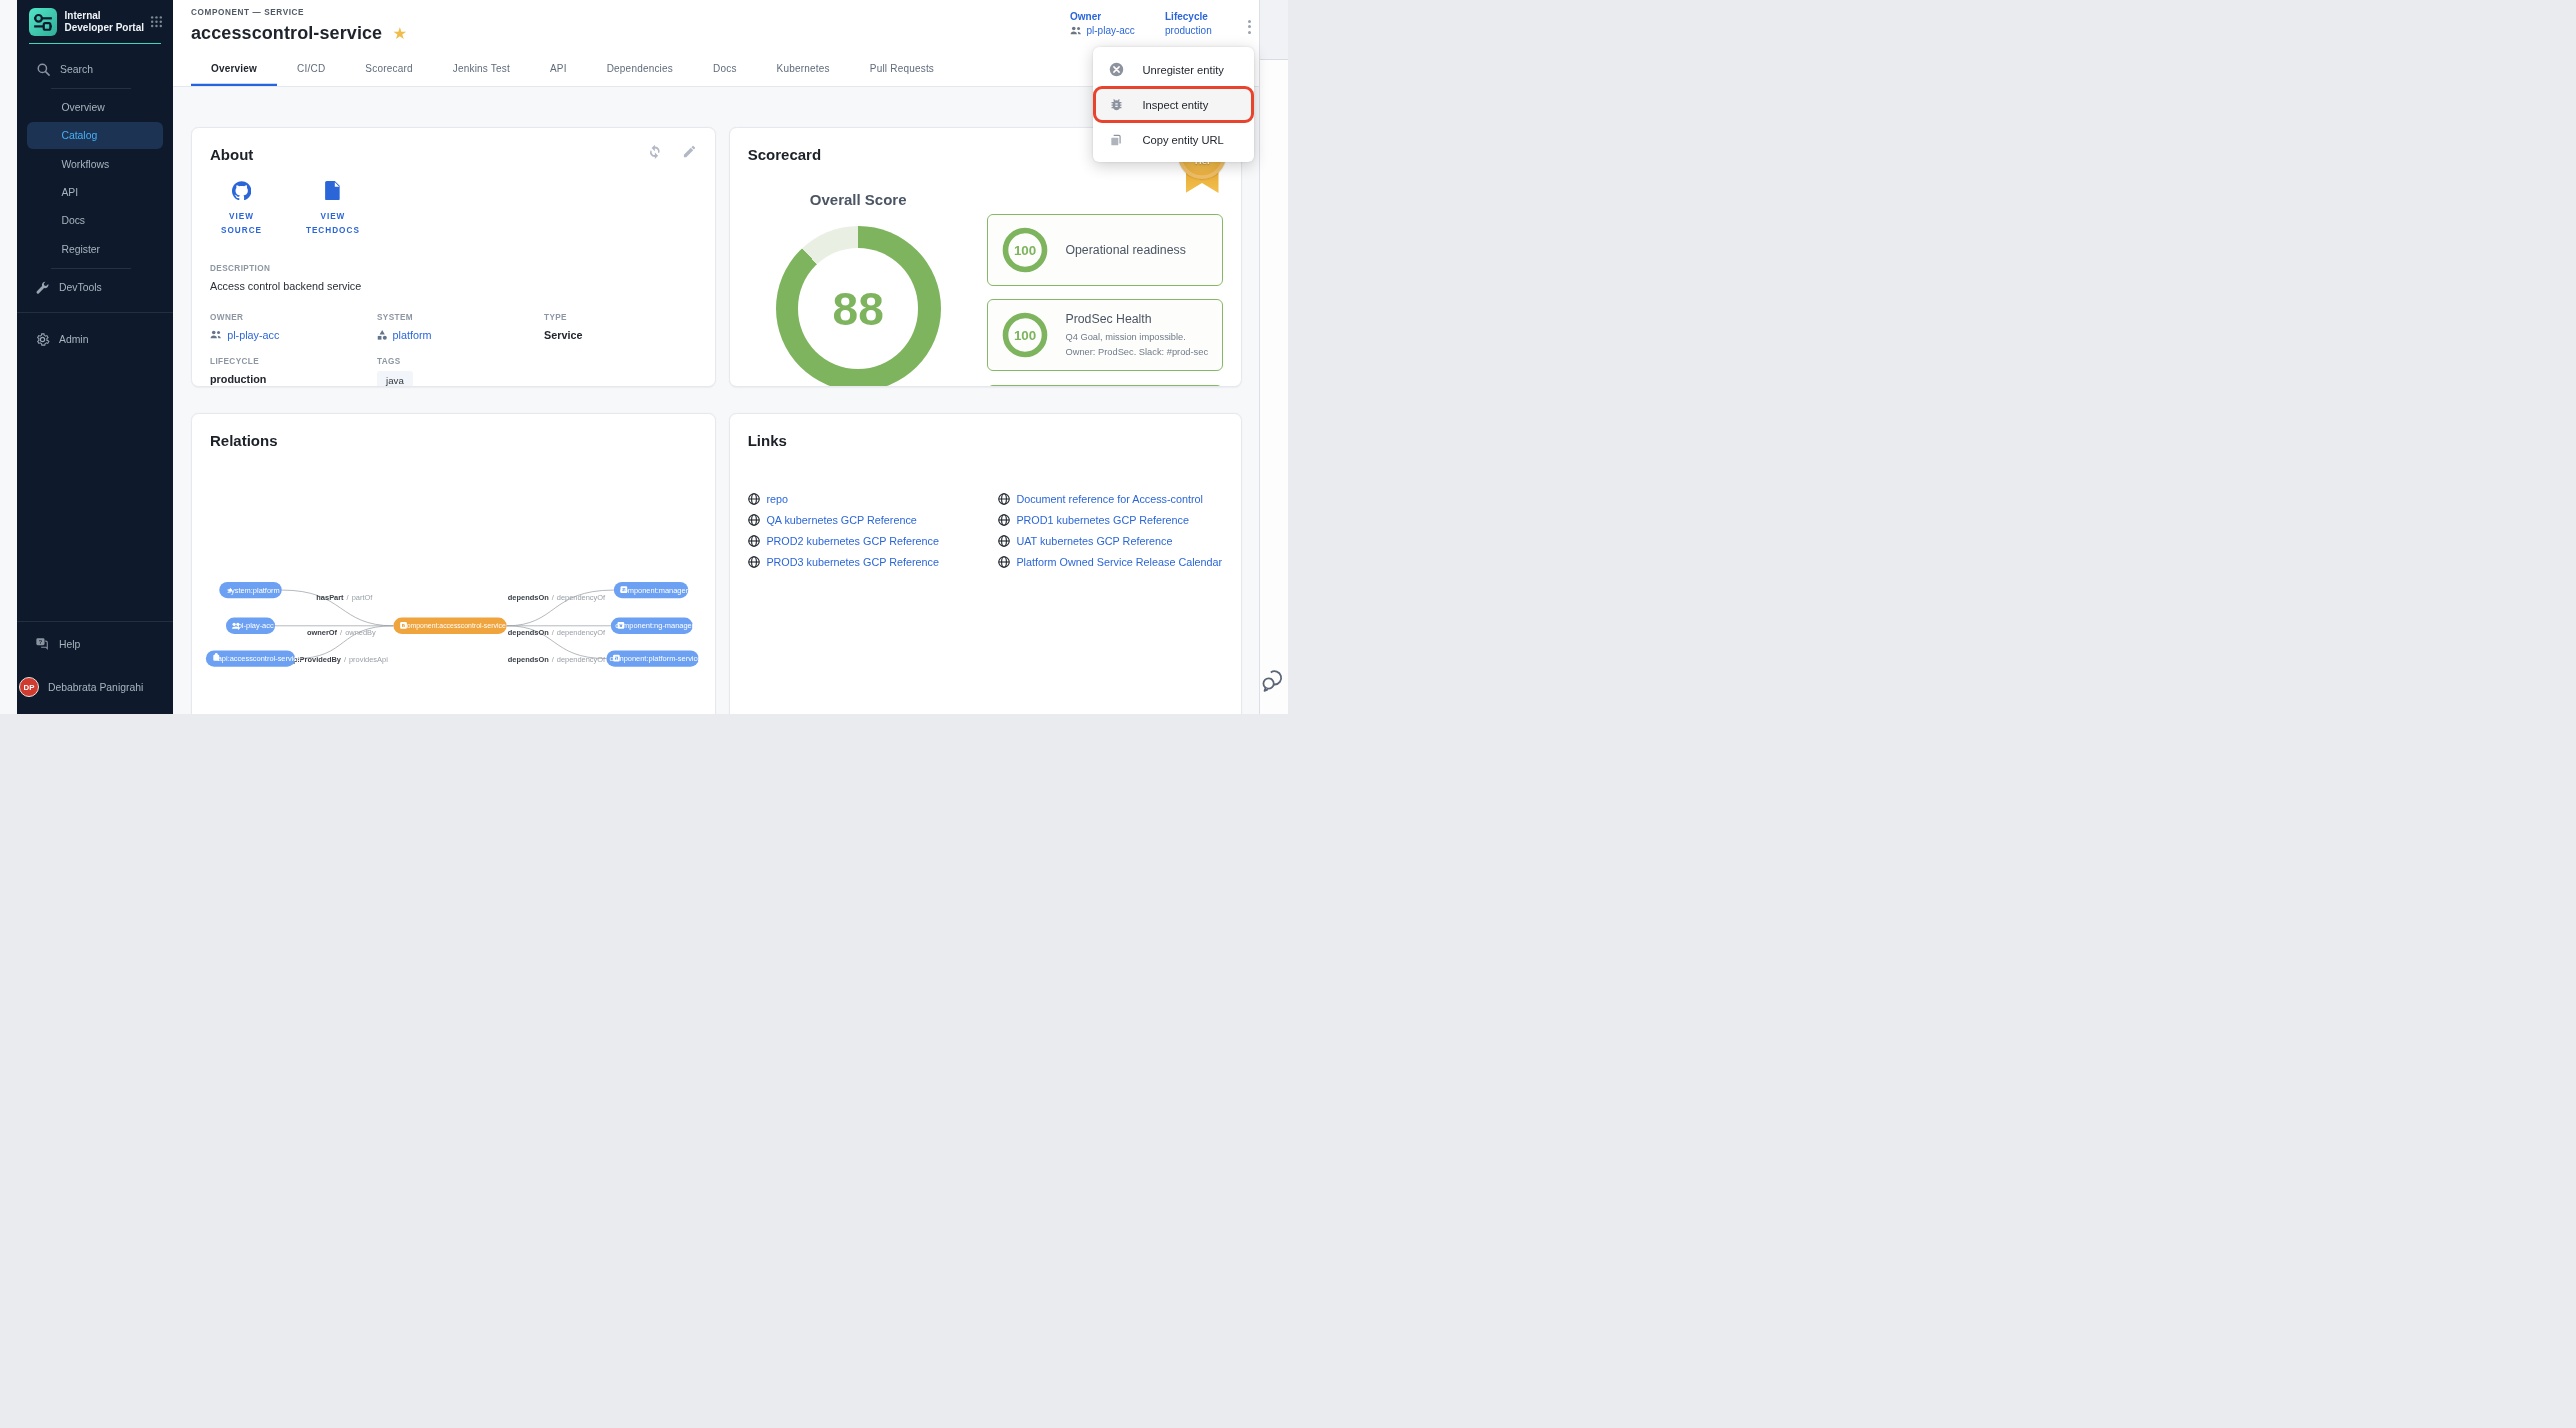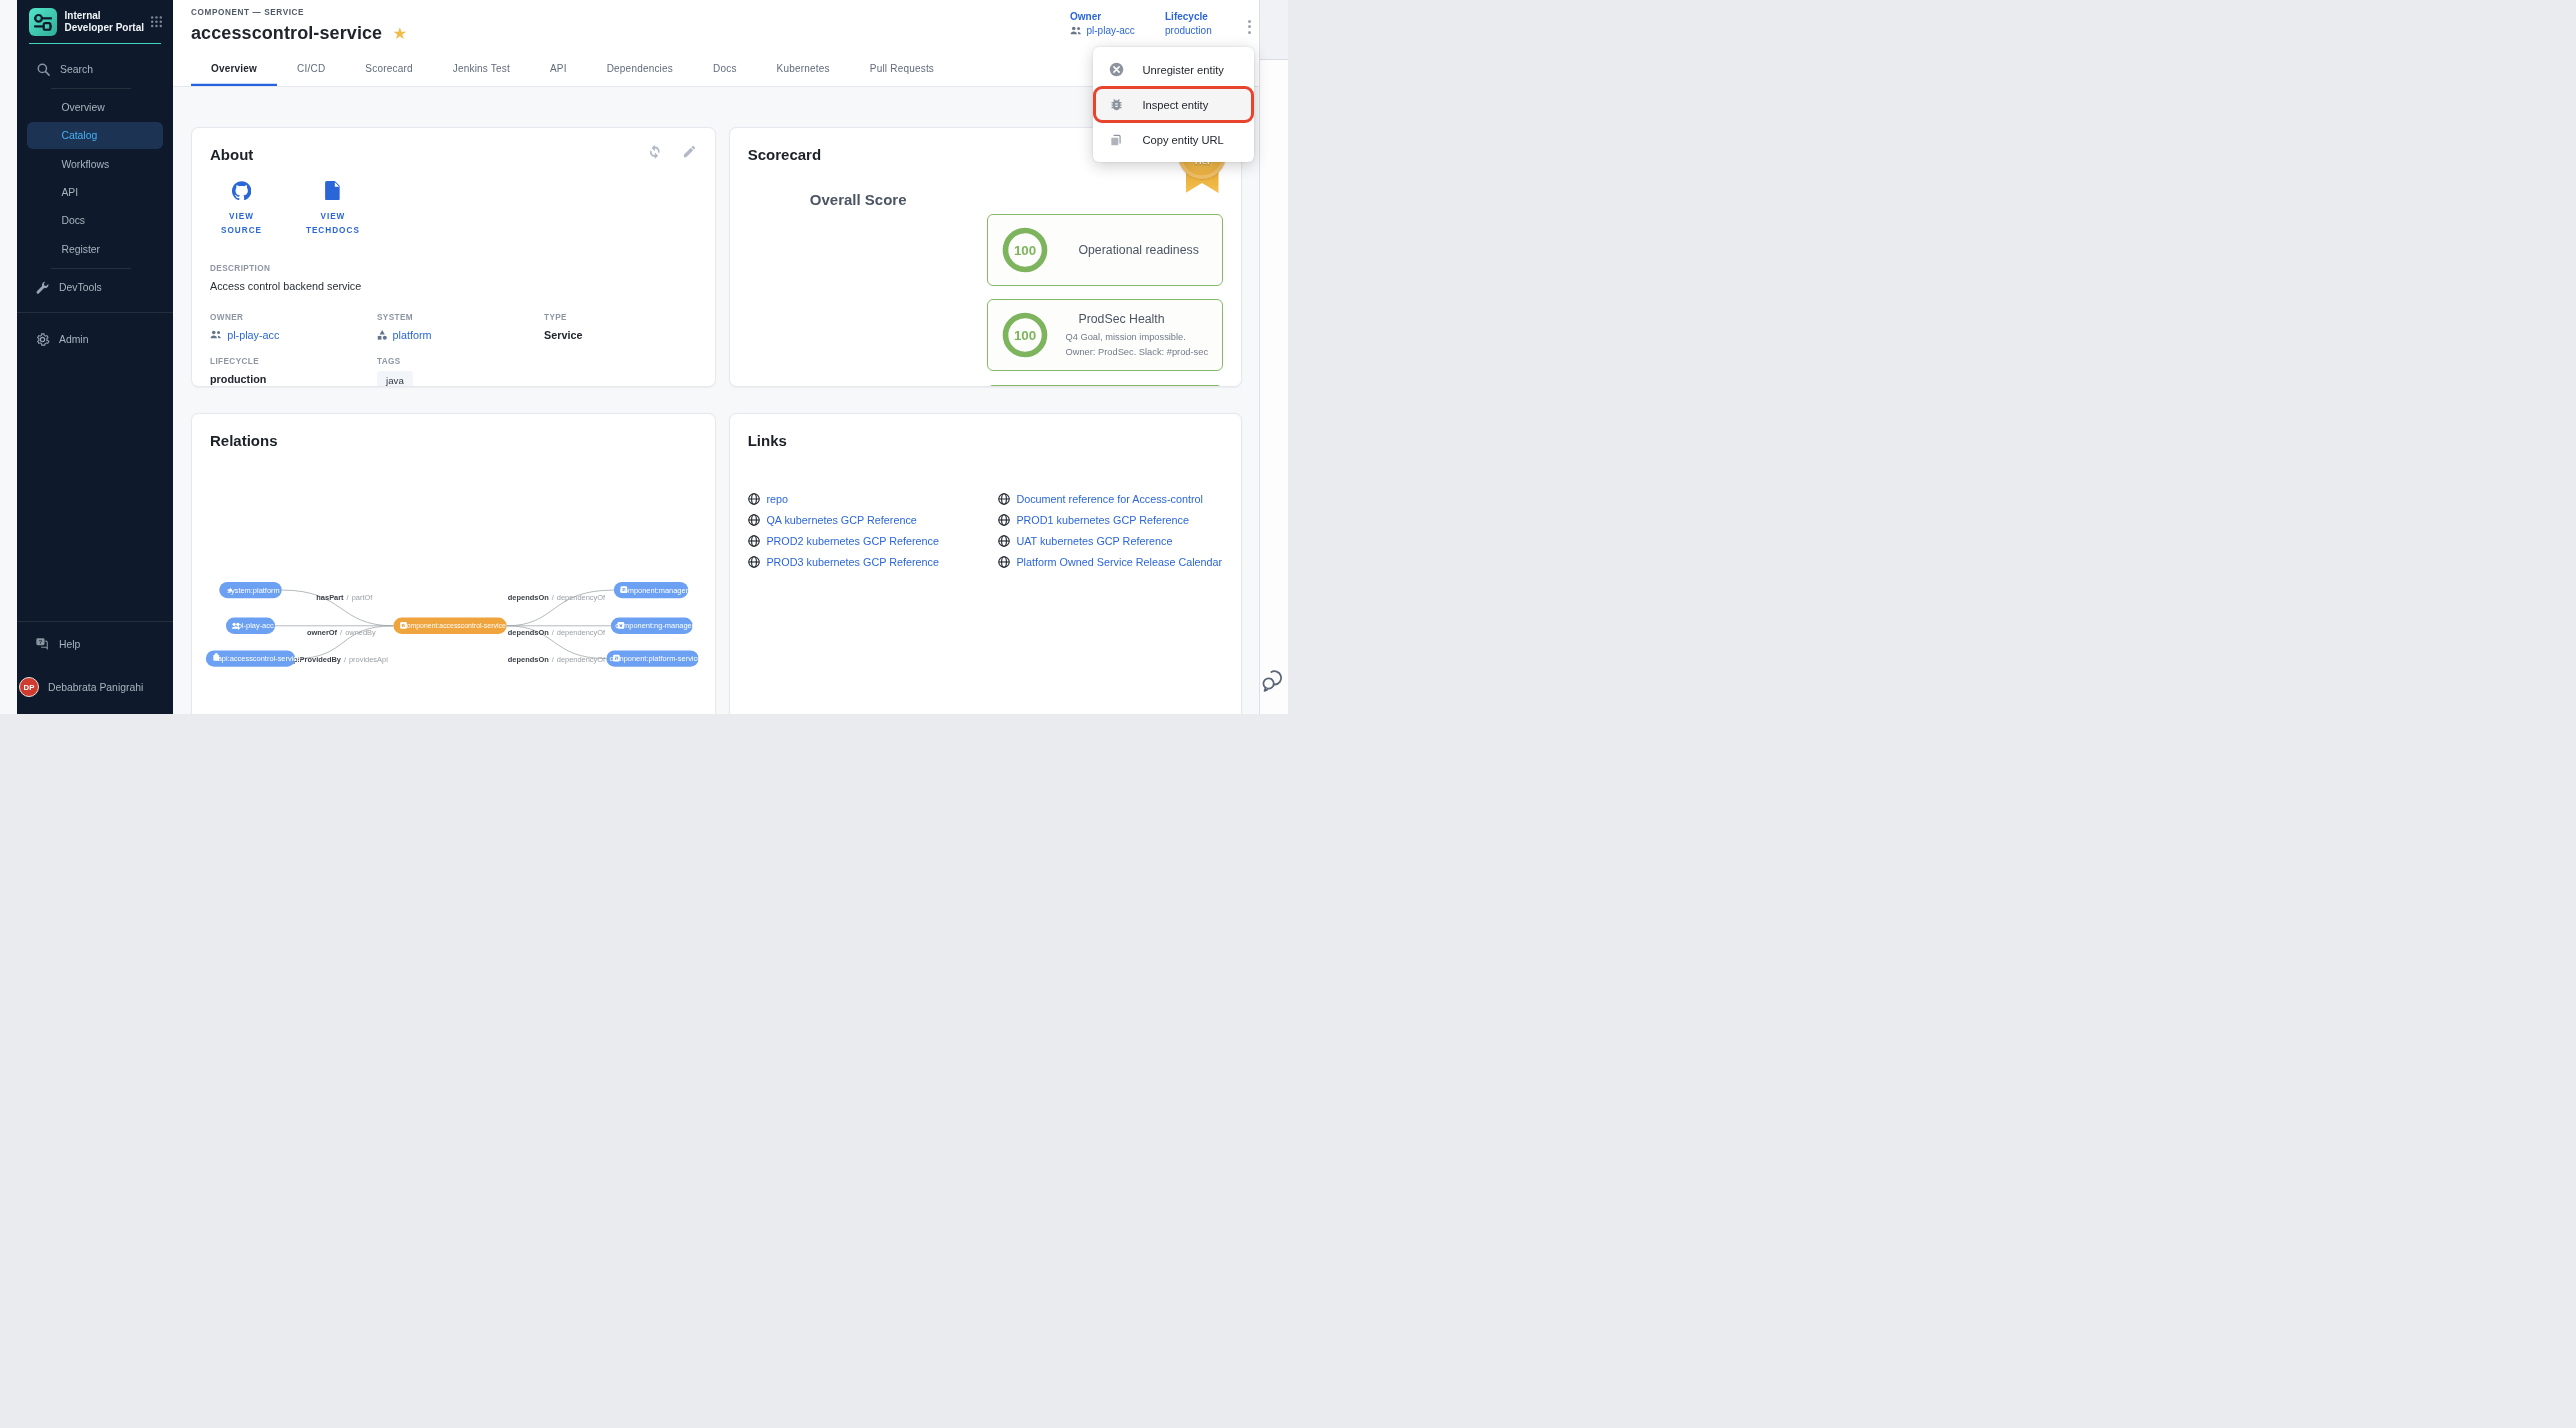--- a/index.html
+++ b/index.html
@@ -88,21 +88,21 @@
                 display:flex; align-items:center; justify-content:center; }
   .donut-num { font-size:46px; font-weight:bold; color:#7db45d; }
   .sc-right { margin-left:18px; width:256px; display:flex; flex-direction:column; gap:13.4px; margin-top:48px; }
   .mini { border:1.1px solid #86b965; border-radius:6px; background:#fdfefc; display:flex;
           align-items:center; padding:10.4px 10.4px 10.4px 13.4px; min-height:72px; }
   .mini:last-child { min-height:89px; }
   .ring-wrap { width:48px; height:48px; position:relative; flex:none; margin-right:16.4px; }
   .ring-num { position:absolute; inset:0; display:flex; align-items:center; justify-content:center;
               font-size:13.4px; font-weight:bold; color:#7db45d; }
   .mini-text { flex:1; }
-  .mini-title { font-size:12.3px; color:#4b5563; overflow-wrap:anywhere; max-width:177px;margin-left:13px; }
+  .mini-title { font-size:12.3px; color:#4b5563; overflow-wrap:anywhere; max-width:177px; }
   .mini-sub { font-size:9.3px; color:#707a88; line-height:1.55; margin-top:4.5px; max-width:182px; }
   .mini-sub:empty { display:none; }
 
   
   .tier-badge { position:absolute; left:1178px; top:131px; width:48px; z-index:20; }
   .ribbon { position:absolute; top:37px; left:7.5px; width:33px; height:25px;
             background:linear-gradient(#e8a832,#f2c04f);
             clip-path:polygon(0 0,100% 0,100% 100%,50% 60%,0 100%); }
   .medal { position:relative; width:48px; height:48px; border-radius:50%;
            background:radial-gradient(circle at 50% 35%, #f9d66f 0%, #f0b847 55%, #e29a2e 100%);
@@ -362,20 +362,25 @@
             </div>
             <div></div>
           </div>
         </div>
 
         <div class="card scorecard">
           <div class="card-title">Scorecard</div>
           <div class="sc-body">
             <div class="sc-left">
               <div class="overall-label">Overall Score</div>
+              <div class="donut" style="background: conic-gradient(rgb(125, 180, 93) 0deg, rgb(125, 180, 93) 316.8deg, rgb(233, 239, 227) 316.8deg, rgb(233, 239, 227) 360deg);">
+                <div class="donut-hole">
+                  <span class="donut-num">88</span>
+                </div>
+              </div>
             </div>
             <div class="sc-right">
               <div class="mini">
                 <div class="ring-wrap">
                   <svg width="48" height="48" viewBox="0 0 64 64">
                     <circle cx="32" cy="32" r="26" fill="none" stroke="#7db45d" stroke-width="7.5"></circle>
                   </svg>
                   <div class="ring-num">100</div>
                 </div>
                 <div class="mini-text">

